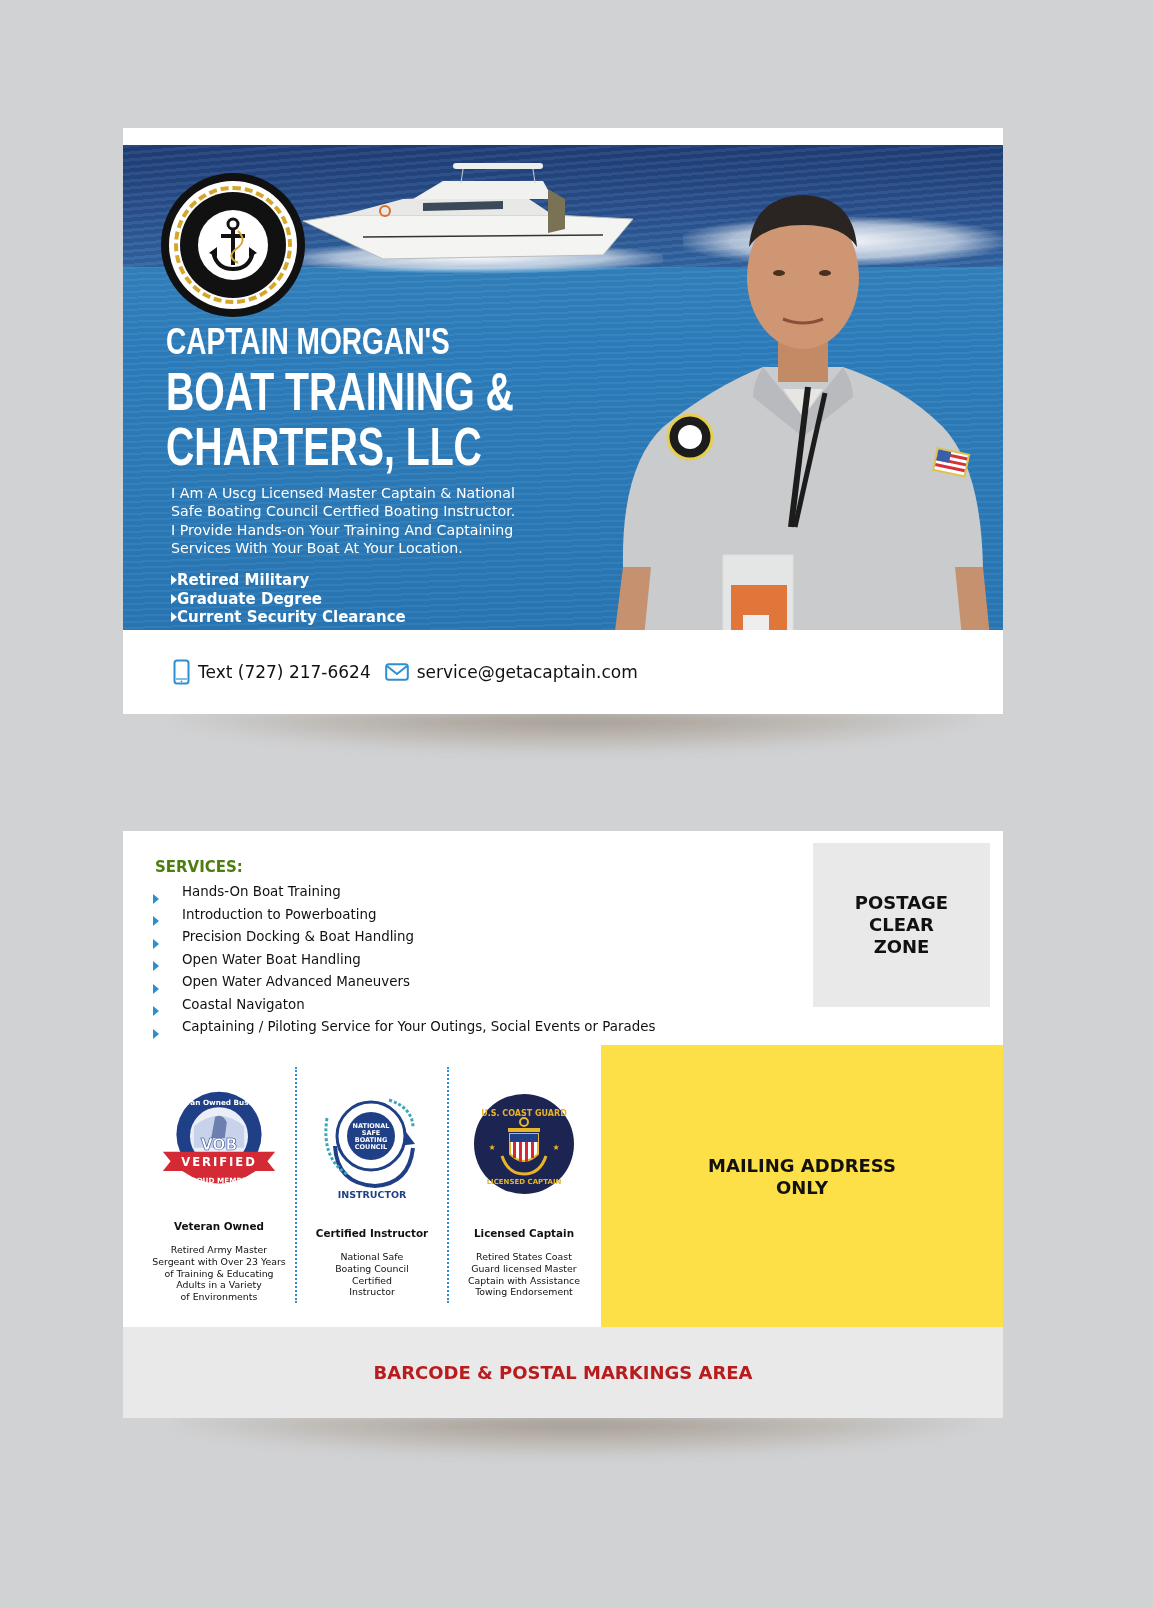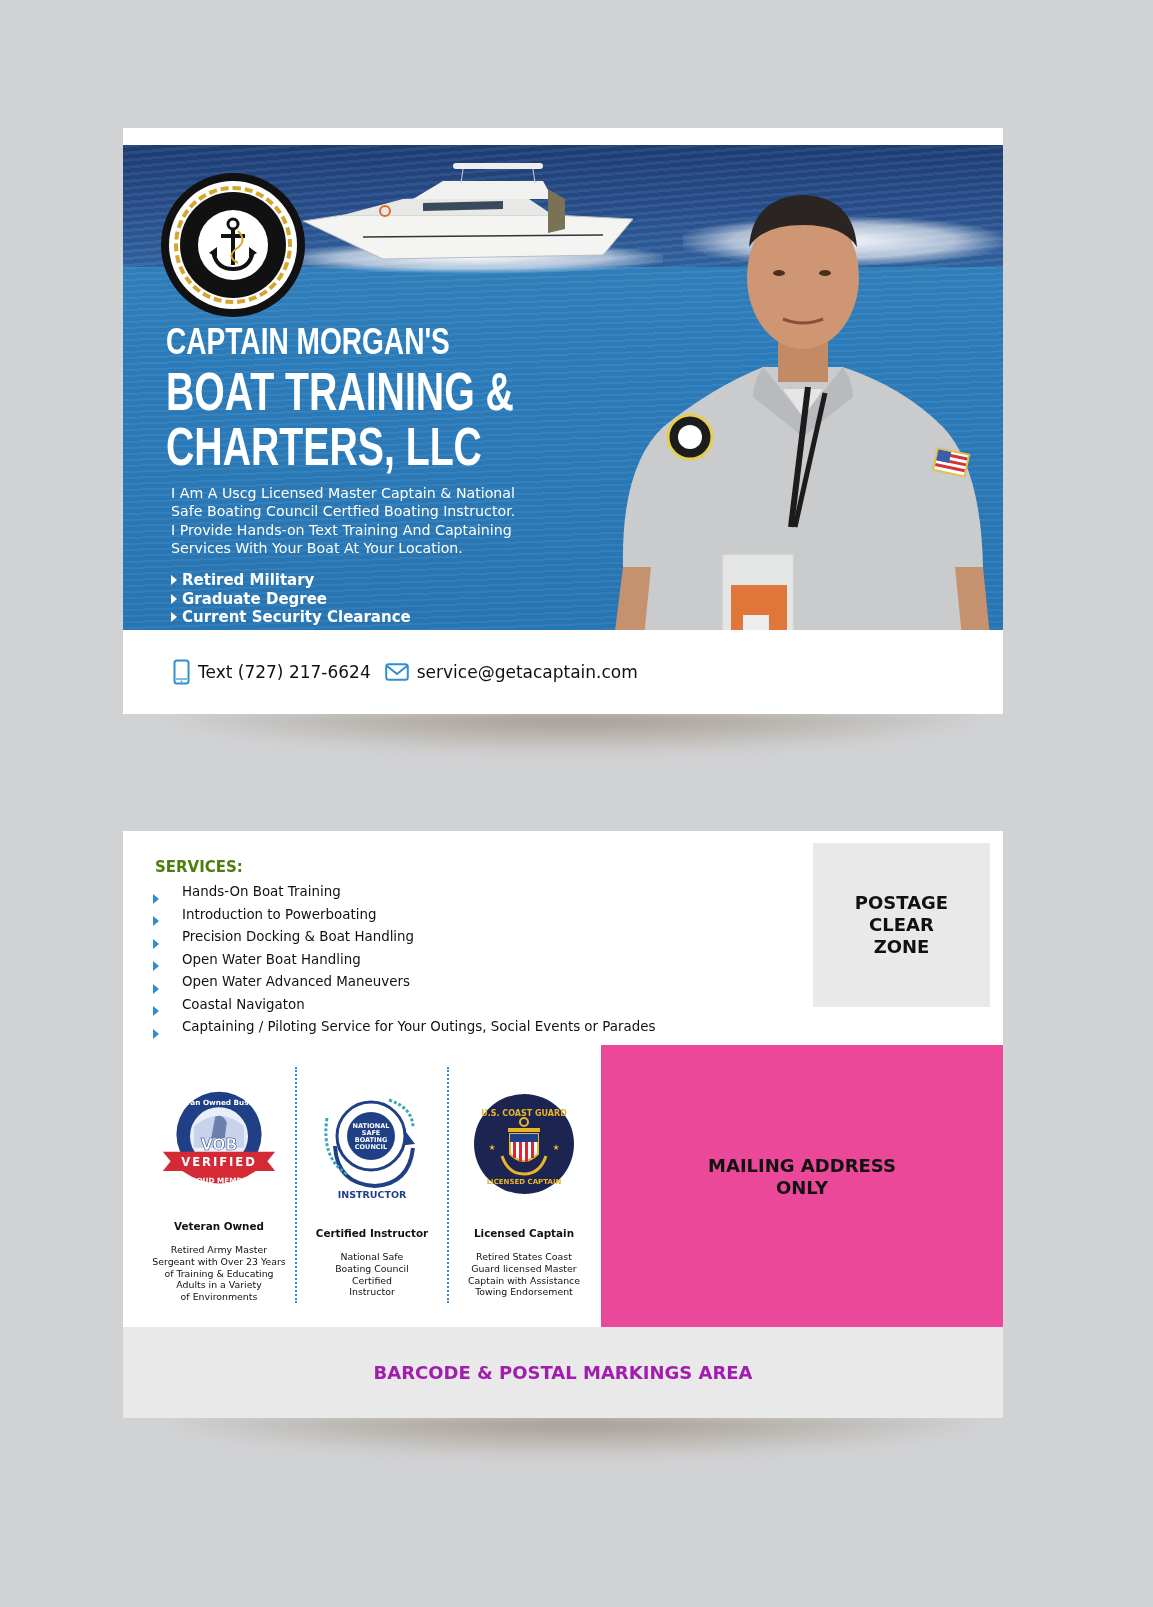--- a/index.html
+++ b/index.html
@@ -33,44 +33,44 @@
     .logo-ring { width: 118px; height: 118px; border-radius: 50%; border: 4px dashed #d4a72c; display:flex; align-items:center; justify-content:center; }
     .logo-core { width: 106px; height: 106px; border-radius: 50%; background: #111; display:flex; align-items:center; justify-content:center; position: relative; }
     .logo-core-white { width: 70px; height: 70px; border-radius: 50%; background: #fff; display:flex; align-items:center; justify-content:center; }
 
     .title-block { position: absolute; left: 43px; top: 175px; color: #fff; }
     .title-line1 { font-family: "Liberation Sans", sans-serif; font-weight: bold; font-size: 36px; letter-spacing: 0px; transform: scaleX(0.78); transform-origin: left; line-height: 44px; white-space: nowrap; }
     .title-line2 { font-family: "Liberation Sans", sans-serif; font-weight: bold; font-size: 53px; transform: scaleX(0.74); transform-origin: left; line-height: 55px; white-space: nowrap; }
 
     .intro { position: absolute; left: 48px; top: 339px; width: 420px; color: #fff; font-family: "DejaVu Sans", sans-serif; font-size: 14.2px; line-height: 18.4px; }
     .bullets { position: absolute; left: 48px; top: 426px; color: #fff; font-family: "DejaVu Sans", sans-serif; font-weight: bold; font-size: 15px; line-height: 18.6px; }
-    .bullets li { list-style: none; display: flex; align-items: center; gap: 5px; }
+    .bullets li { list-style: none; display: flex; align-items: center; }
     .tri-white { display: inline-block; width: 0; height: 0; border-top: 5px solid transparent; border-bottom: 5px solid transparent; border-left: 6px solid #fff; }
 
     .captain { position: absolute; left: 480px; top: 22px; width: 400px; height: 480px; }
 
     .contact-bar { position: absolute; left: 0; top: 502px; width: 880px; height: 84px; background: #fff; display: flex; align-items: center; padding-left: 50px; gap: 12px; }
     .contact-item { display: flex; align-items: center; gap: 8px; font-family: "DejaVu Sans", sans-serif; font-size: 17px; color: #111; }
     .contact-item + .contact-item { margin-left: 2px; }
 
     
     .back { position: absolute; left: 123px; top: 831px; width: 880px; height: 587px; background: #fff; overflow: hidden; }
     .services-title { position: absolute; left: 32px; top: 27px; color: #4d7c0f; font-family: "DejaVu Sans", sans-serif; font-weight: bold; font-size: 15px; }
     .services-list { position: absolute; left: 30px; top: 50px; }
     .services-list li { list-style: none; display: flex; align-items: flex-end; gap: 23px; font-family: "DejaVu Sans", sans-serif; font-size: 13.4px; line-height: 22.5px; color: #111; white-space: nowrap; }
     .tri-blue { display: inline-block; width: 0; height: 0; border-top: 5px solid transparent; border-bottom: 5px solid transparent; border-left: 6px solid #2e8fd0; }
 
     .postage { position: absolute; left: 690px; top: 12px; width: 177px; height: 164px; background: #e9e9ea; display: flex; align-items: center; justify-content: center; text-align: center; }
     .postage span { font-family: "DejaVu Sans", sans-serif; font-weight: bold; font-size: 18px; line-height: 22px; color: #111; white-space: pre-line; }
 
-    .mailing { position: absolute; left: 478px; top: 214px; width: 402px; height: 283px; background: #ec4899; display: flex; align-items: center; justify-content: center; text-align: center; }
+    .mailing { position: absolute; left: 478px; top: 214px; width: 402px; height: 283px; background: #fde047; display: flex; align-items: center; justify-content: center; text-align: center; }
     .mailing span { font-family: "DejaVu Sans", sans-serif; font-weight: bold; font-size: 18px; line-height: 22px; color: #111; white-space: pre-line; margin-top: -20px; }
 
     .barcode { position: absolute; left: 0; top: 496px; width: 880px; height: 91px; background: #e9e9ea; display: flex; align-items: center; justify-content: center; }
-    .barcode span { font-family: "DejaVu Sans", sans-serif; font-weight: bold; font-size: 18px; color: #a21caf; }
+    .barcode span { font-family: "DejaVu Sans", sans-serif; font-weight: bold; font-size: 18px; color: #b91c1c; }
 
     .badges { position: absolute; left: 20px; top: 236px; width: 456px; height: 236px; display: flex; }
     .badge-col { position: relative; width: 152px; display: flex; flex-direction: column; align-items: center; text-align: center; }
     .badge-col + .badge-col { border-left: 2px dotted #2e8fd0; }
     .badge-img { width: 120px; height: 118px; display: flex; align-items: center; justify-content: center; margin-top: 18px; }
     .badge-title { margin-top: 24px; font-family: "DejaVu Sans", sans-serif; font-weight: bold; font-size: 10.4px; color: #111; }
     .badge-desc { margin-top: 12px; font-family: "DejaVu Sans", sans-serif; font-size: 9.4px; line-height: 11.8px; color: #111; white-space: pre-line; }
   </style>
 </head>
 <body>
@@ -118,21 +118,21 @@
 
     <div class="title-block">
       <div class="title-line1">CAPTAIN MORGAN'S</div>
       <div class="title-line2">BOAT TRAINING &amp;</div>
       <div class="title-line2">CHARTERS, LLC</div>
     </div>
 
     <div class="intro">
       <div>I Am A Uscg Licensed Master Captain &amp; National</div>
       <div>Safe Boating Council Certfied Boating Instructor.</div>
-      <div>I Provide Hands-on Text Training And Captaining</div>
+      <div>I Provide Hands-on Your Training And Captaining</div>
       <div>Services With Your Boat At Your Location.</div>
     </div>
 
     <ul class="bullets">
       <li>
           <span class="tri-white"></span>
           <span>Retired Military</span>
         </li>
       <li>
           <span class="tri-white"></span>

